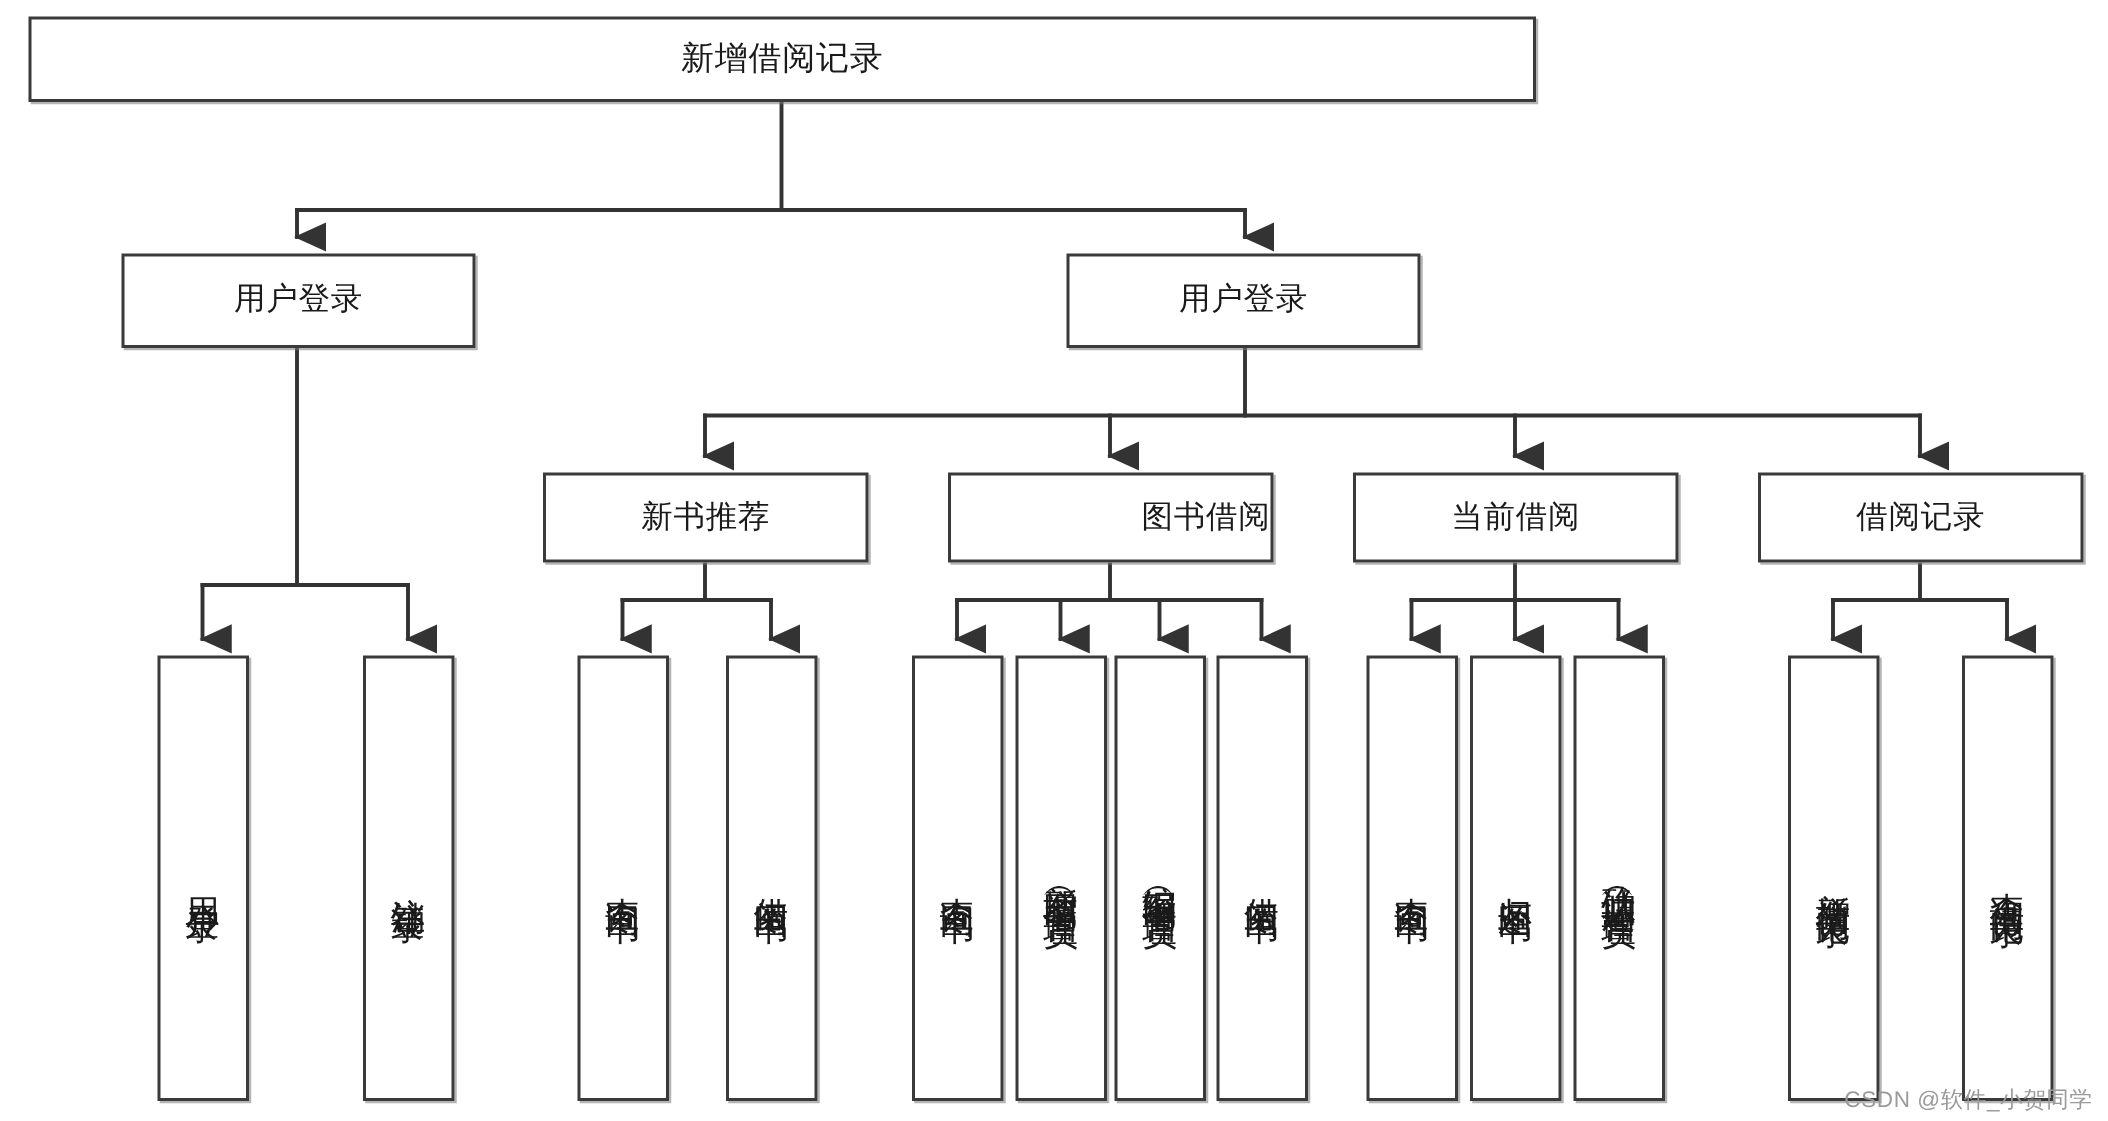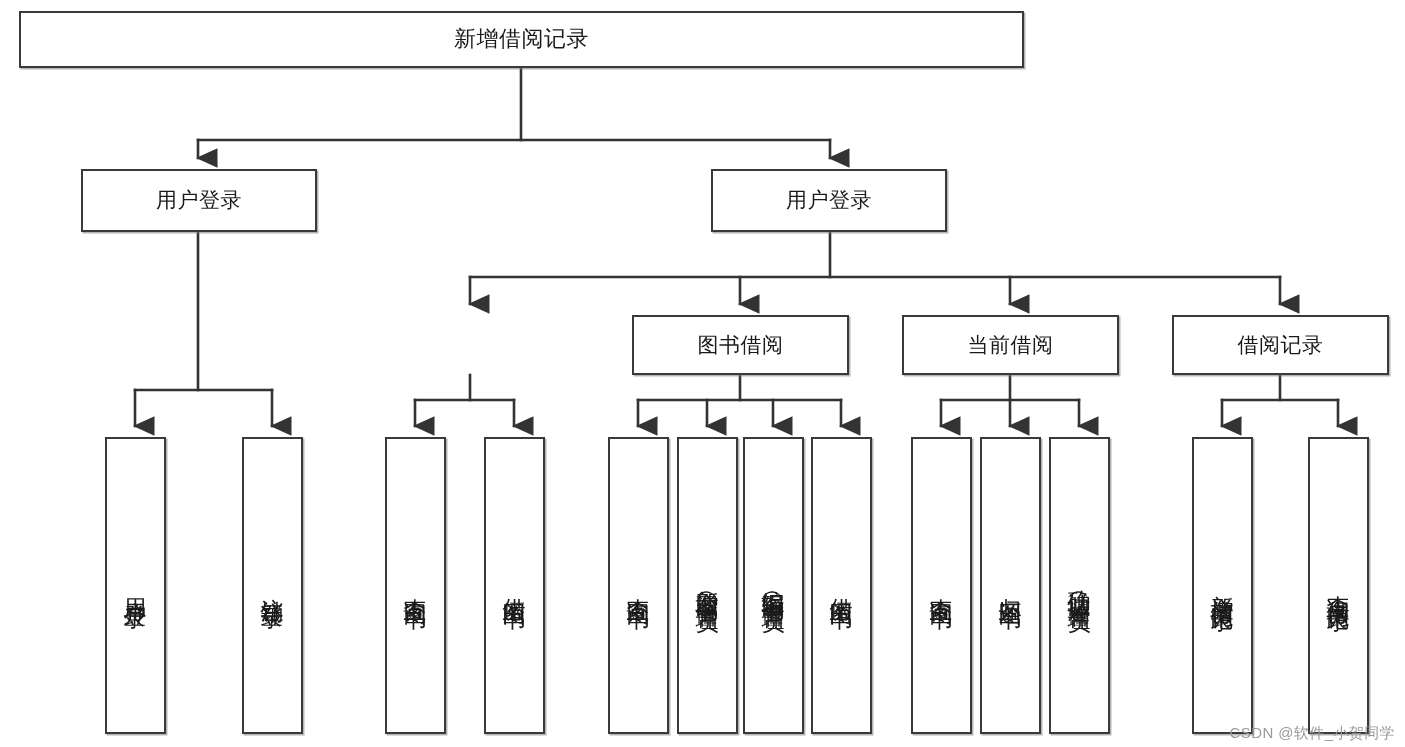--- a/index.html
+++ b/index.html
@@ -136,22 +136,25 @@
   </div>
 
   <div class="node horiz" style="left:81px;top:169px;width:236px;height:63px;">
     <span class="label">用户登录</span>
   </div>
 
   <div class="node horiz" style="left:711px;top:169px;width:236px;height:63px;">
     <span class="label">用户登录</span>
   </div>
 
-
-  <div class="node horiz" style="left:632px;top:315px;width:217px;height:60px;">
+  <div class="node horiz" style="left:362px;top:315px;width:217px;height:60px;">
+    <span class="label">新书推荐</span>
+  </div>
+
+  <div class="node horiz" style="left:632px;top:315px;width:217px;height:60px;justify-content:flex-end;">
     <span class="label">图书借阅</span>
   </div>
 
   <div class="node horiz" style="left:902px;top:315px;width:217px;height:60px;text-align:center;">
     <span class="label">当前借阅</span>
   </div>
 
   <div class="node horiz" style="left:1172px;top:315px;width:217px;height:60px;">
     <span class="label">借阅记录</span>
   </div>

